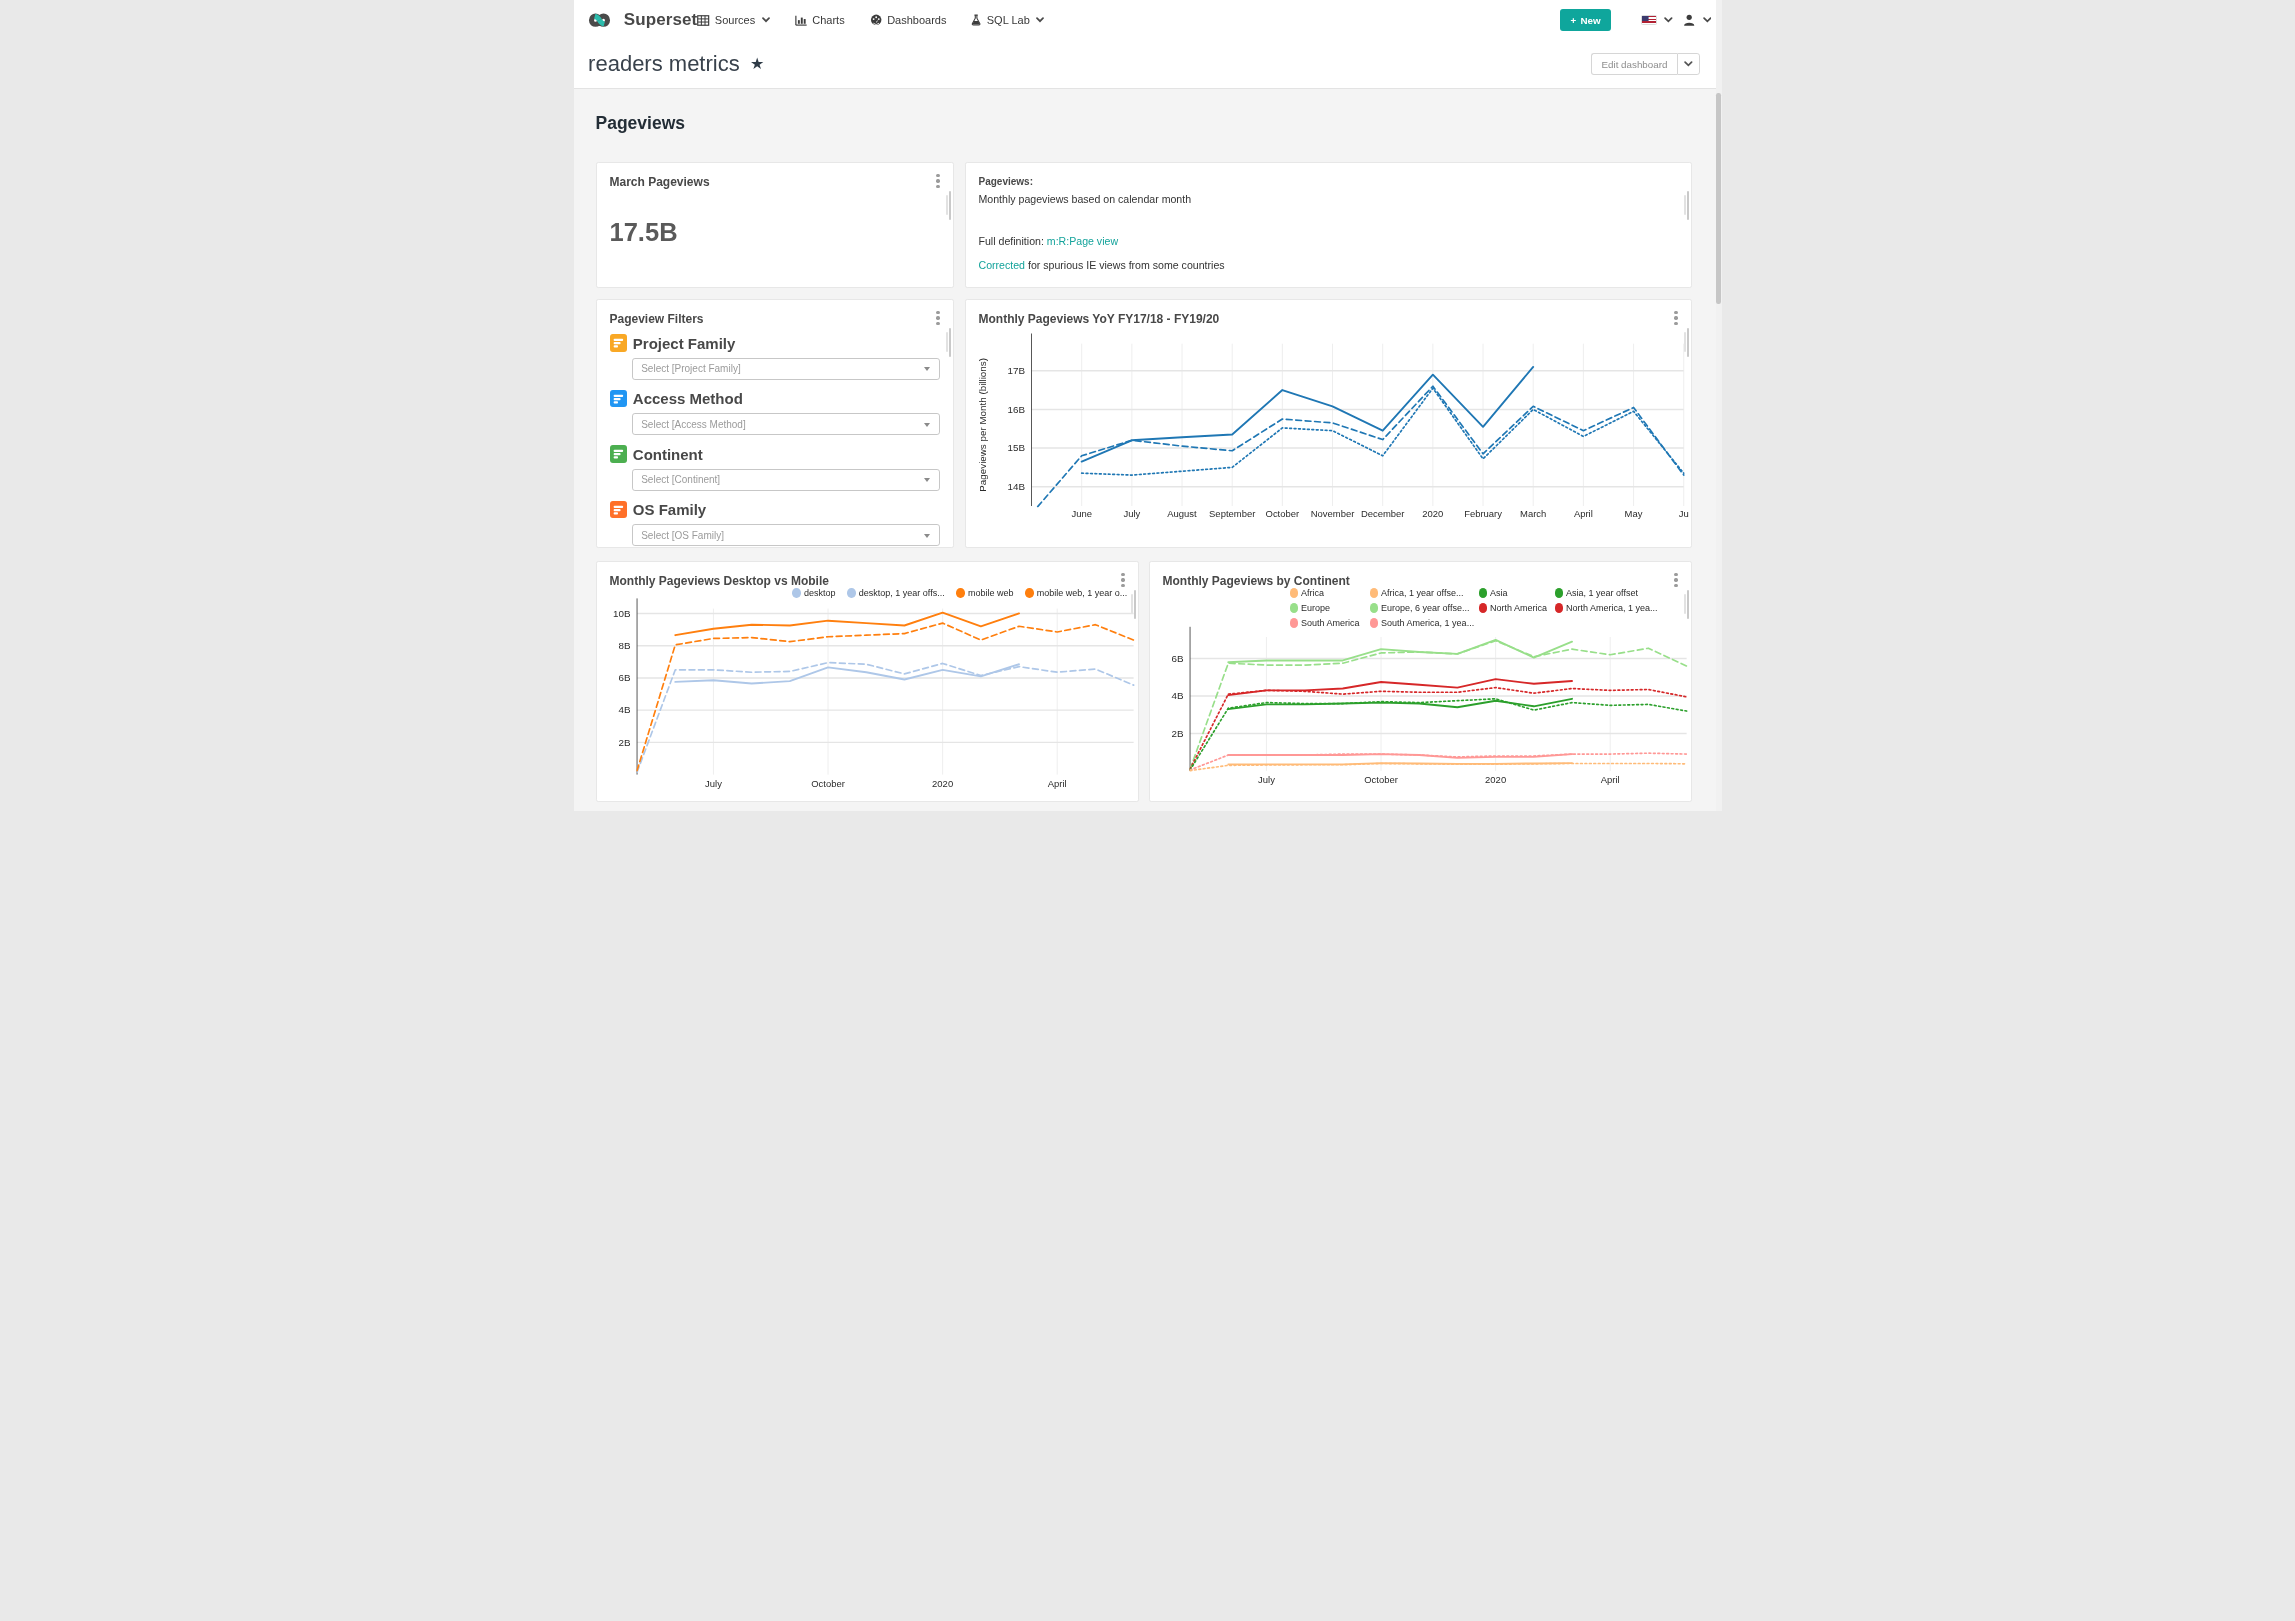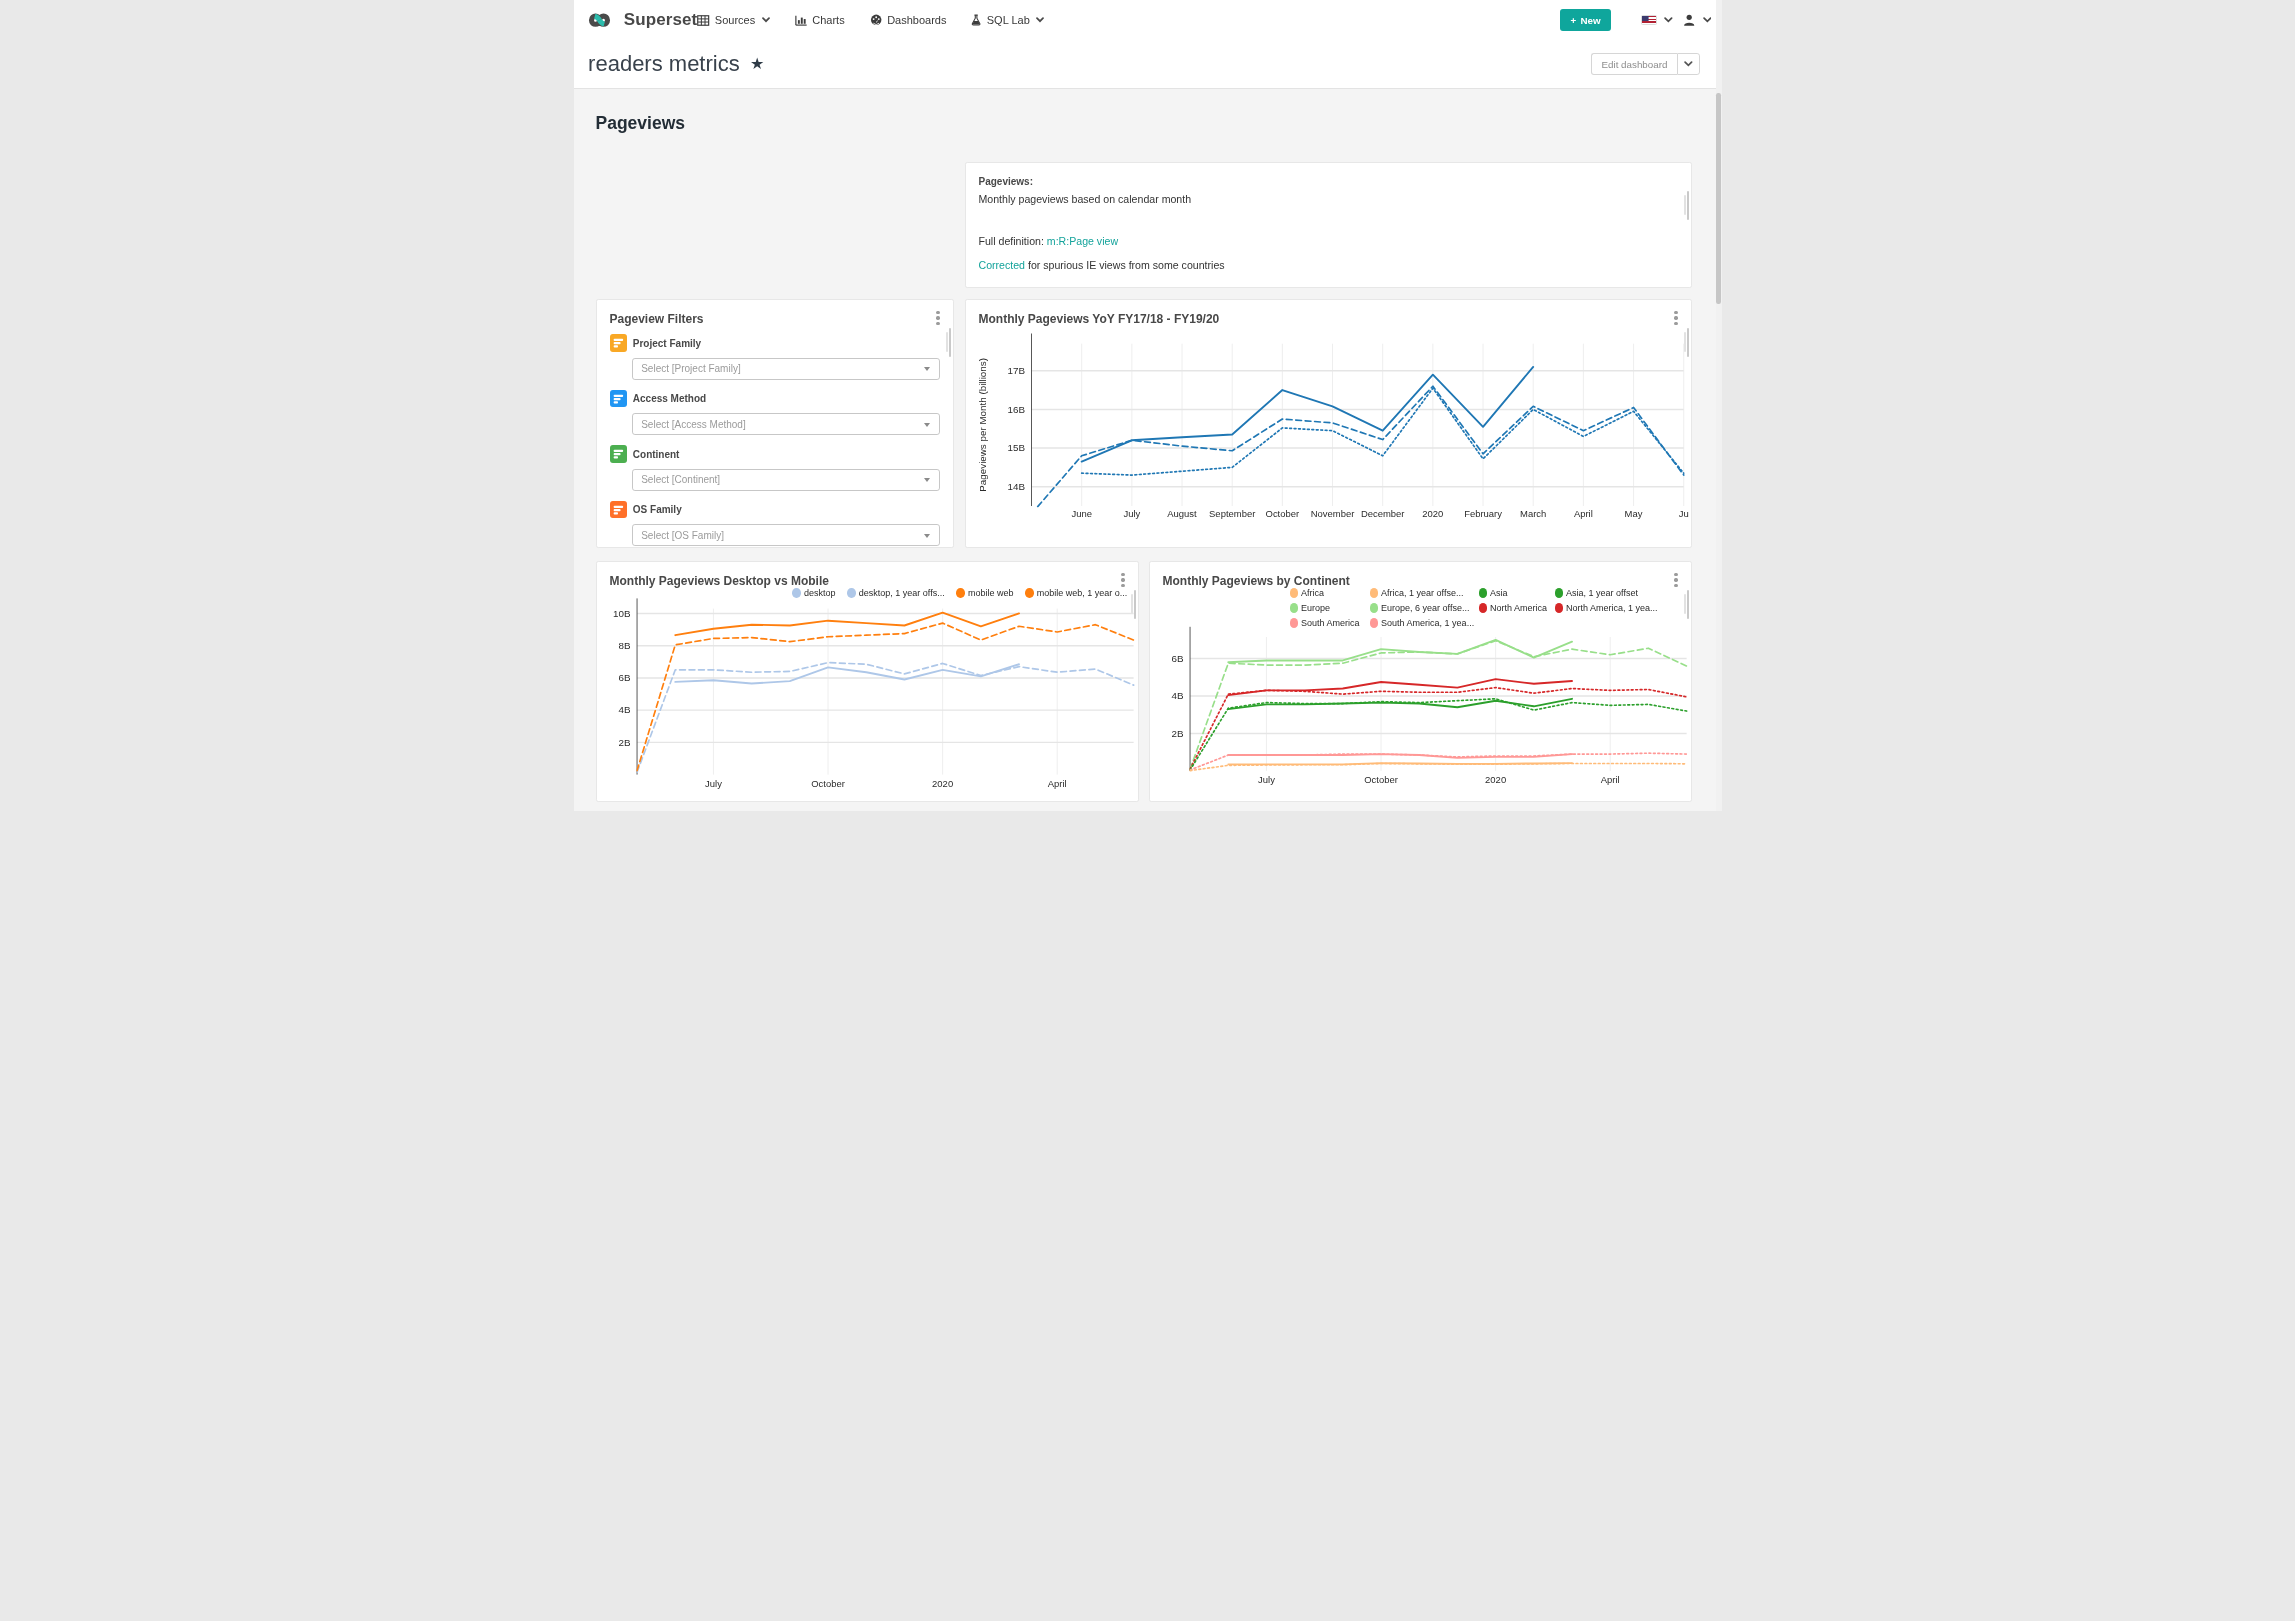--- a/index.html
+++ b/index.html
@@ -48,21 +48,21 @@
   
   .md-body{padding:2.9px 13px 0 13px;font-size:10.6px;color:#333;}
   .md-head{font-size:10px;font-weight:bold;color:#484848;margin:10.2px 0 5.8px 0;}
   .md-line{margin:0 0 30px 0;}
   .md-def{margin:0 0 12px 0;}
   a.tlink{color:#14a39b;text-decoration:none;cursor:pointer;}
   
   .filters-list{padding:8.7px 13px 0 13px;}
   .f-row{display:flex;align-items:center;gap:5.8px;margin-bottom:5.8px;}
   .f-icon{width:17.5px;height:17.5px;border-radius:2.9px;display:flex;align-items:center;justify-content:center;flex:none;}
-  .f-label{font-size:10px;font-weight:bold;color:#484848;}
+  .f-label{font-size:15px;font-weight:bold;color:#484848;}
   .f-select{margin-left:22px;margin-bottom:10.2px;height:22px;border:0.7px solid #c7c7c7;border-radius:2.9px;
             display:flex;align-items:center;padding:0 8.7px;cursor:pointer;position:relative;background:#fff;}
   .f-select .ph{font-size:10px;color:#9b9b9b;}
   .f-select .tri{position:absolute;right:8.7px;top:8.7px;width:0;height:0;border-left:3.6px solid transparent;
                  border-right:3.6px solid transparent;border-top:4.4px solid #8a8a8a;}
   
   .chart-host{position:absolute;left:0;top:0;width:100%;height:100%;}
   .legend-row{position:absolute;display:flex;gap:11.7px;align-items:center;}
   .legend-grid{position:absolute;display:grid;grid-template-columns:80px 109px 76px 102px;row-gap:5.1px;}
   .lg-item{display:flex;align-items:center;gap:2.9px;font-size:9px;color:#2b2b2b;cursor:pointer;white-space:nowrap;}
@@ -175,20 +175,33 @@
       <div class="edit-caret">
         <svg width="8.7" height="5.8" viewBox="0 0 12 8">
           <path d="M1.5 1.5 L6 6 L10.5 1.5" fill="none" stroke="#555" stroke-width="2.4" stroke-linecap="round"></path>
           </svg>
       </div>
     </div>
   </div>
 
   <h2 class="section-title">Pageviews</h2>
 
+  <div class="card" style="left:22px;top:162px;width:358px;height:126px;">
+    <div class="card-title">March Pageviews</div>
+    <div class="kebab">
+        <i></i>
+        <i></i>
+        <i></i>
+      </div>
+    <div class="handle">
+        <i></i>
+        <i></i>
+      </div>
+    <div class="big-number">17.5B</div>
+  </div>
 
   <div class="card" style="left:391px;top:162px;width:727px;height:126px;">
     <div class="handle">
         <i></i>
         <i></i>
       </div>
     <div class="md-body">
       <div class="md-head">Pageviews:</div>
       <p class="md-line">Monthly pageviews based on calendar month</p>
       <p class="md-def"><span>Full definition: </span><a class="tlink">m:R:Page view</a></p>

